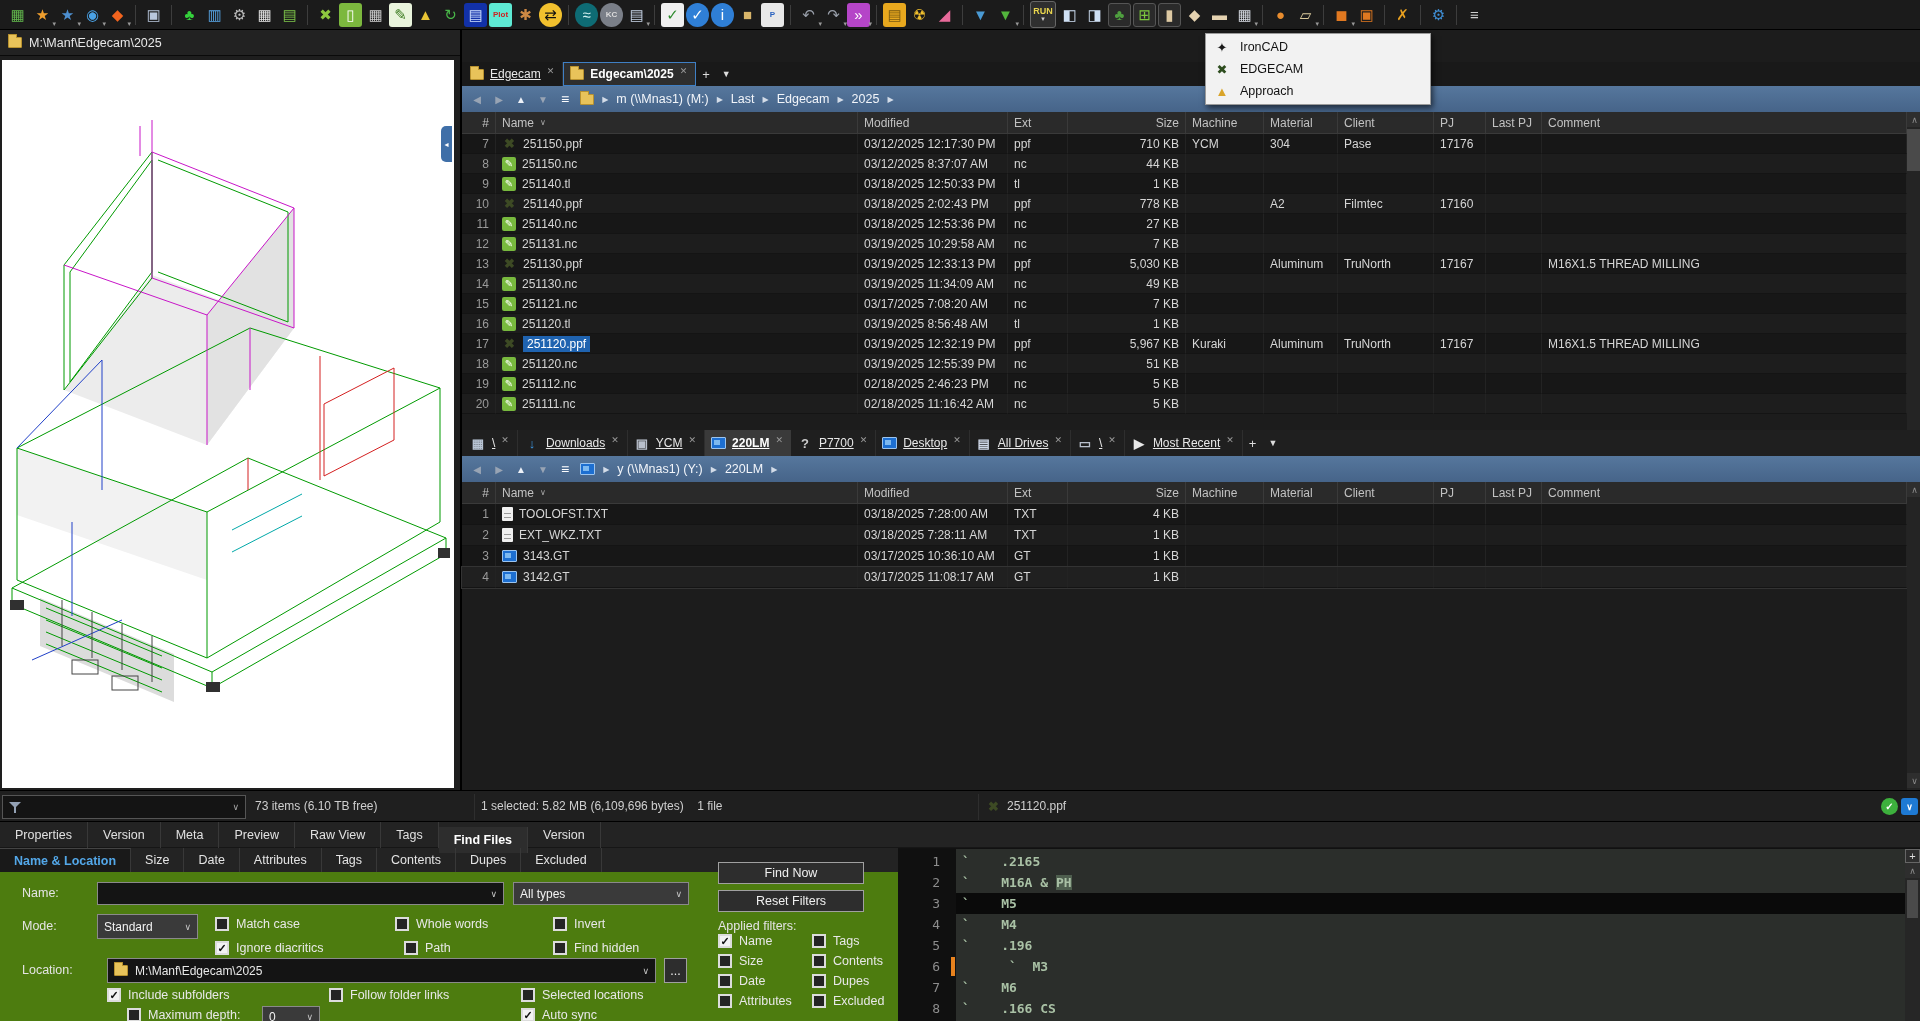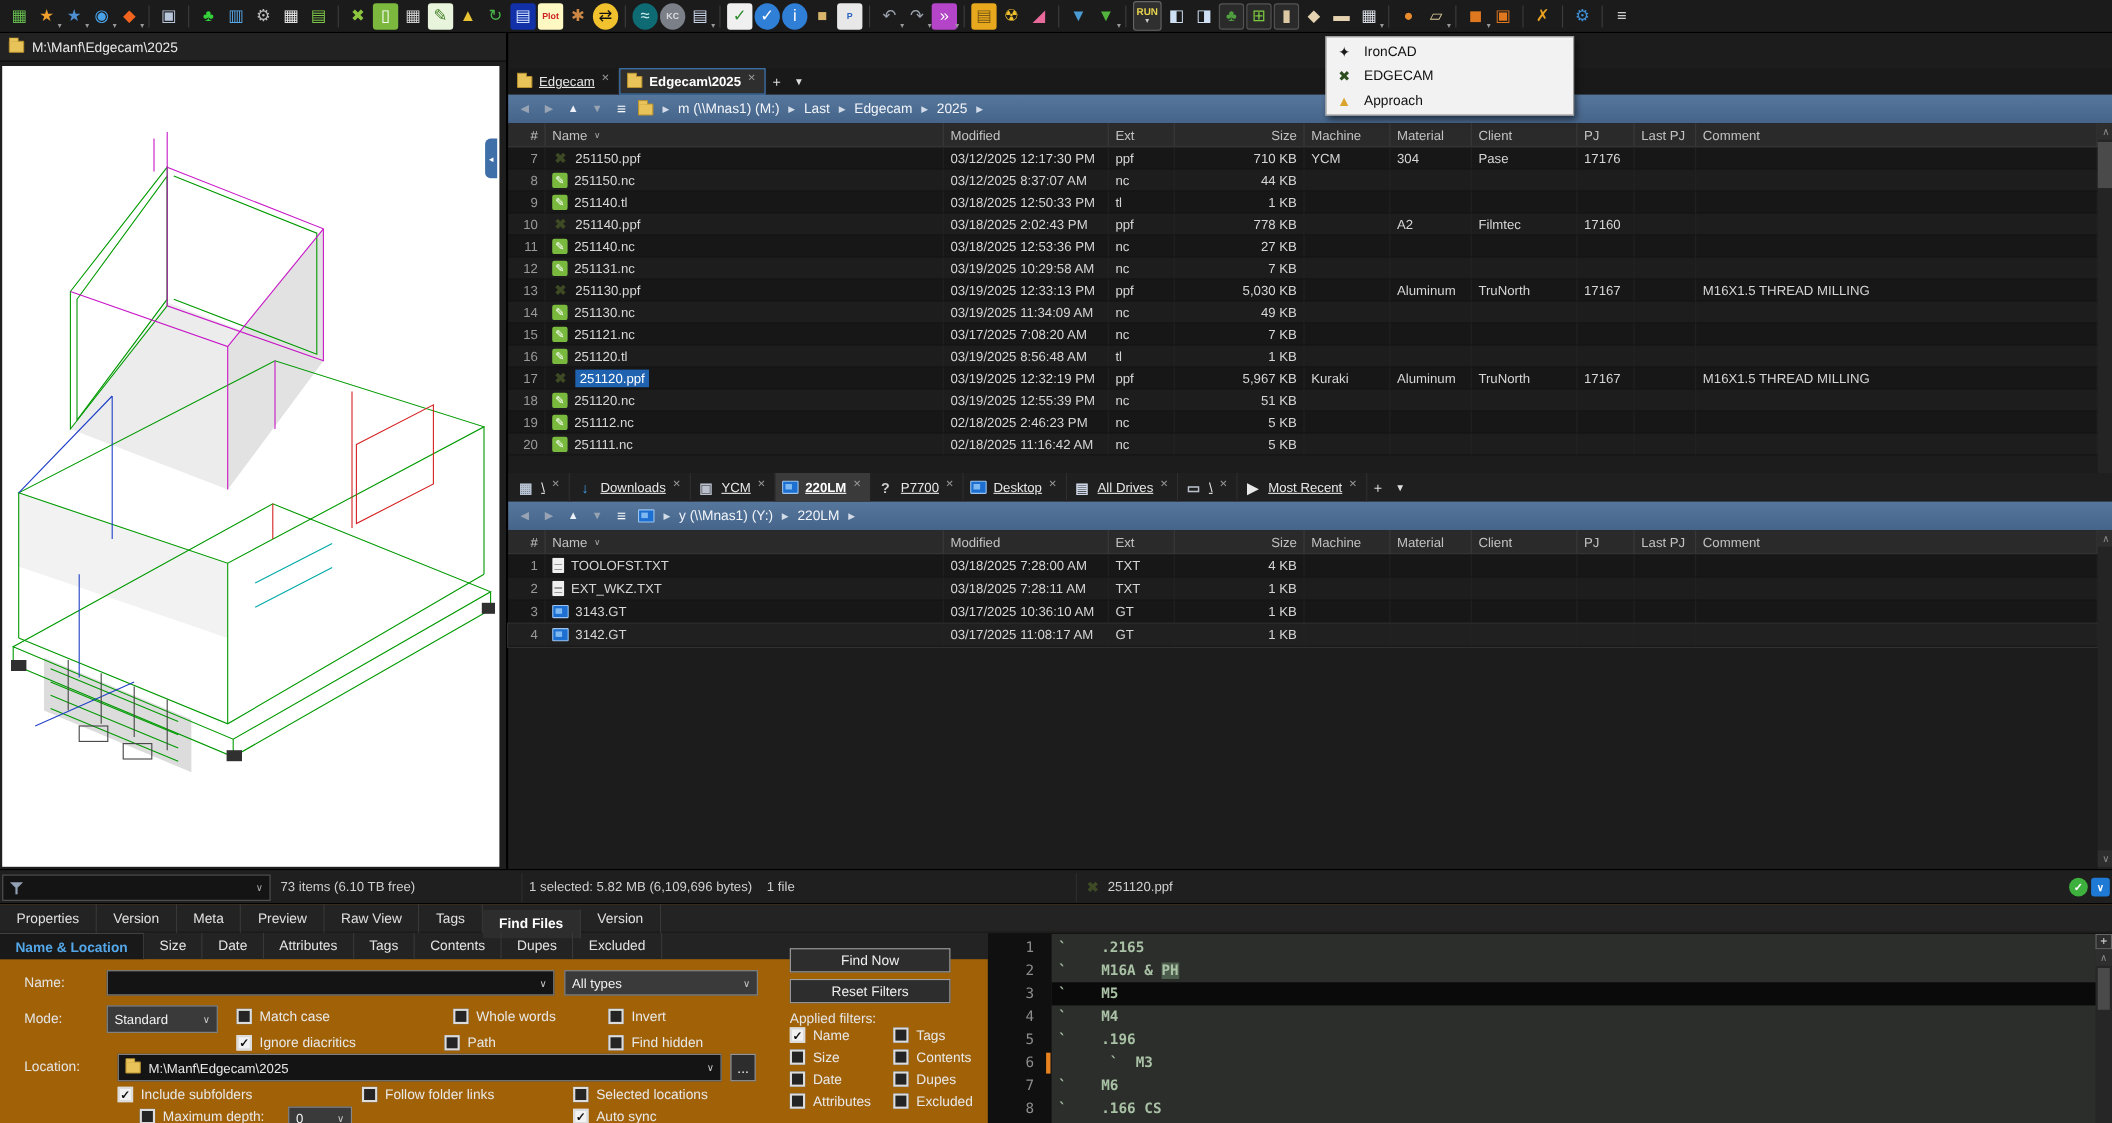--- a/index.html
+++ b/index.html
@@ -107,21 +107,21 @@
   #st-items { position:absolute; left:255px; }
   #st-sel { position:absolute; left:481px; }
   #st-file { position:absolute; left:986px; display:flex; align-items:center; gap:6px; }
   .st-div { position:absolute; top:3px; height:26px; width:1px; background:#2e2e2e; }
   #st-ok { position:absolute; right:22px; top:7px; width:17px; height:17px; border-radius:50%; background:#3db03d;
            color:#fff; font-size:10px; display:flex; align-items:center; justify-content:center; font-weight:bold; }
   #st-blue { position:absolute; right:2px; top:7px; width:17px; height:17px; border-radius:3px; background:#1e7ad4;
              color:#fff; font-size:9px; display:flex; align-items:center; justify-content:center; font-weight:bold; }
 
   
-  #inspector { position:absolute; left:0; top:822px; width:1920px; height:199px; background:#a16207; }
+  #inspector { position:absolute; left:0; top:822px; width:1920px; height:199px; background:#4d7c0f; }
   #tabs-main { display:flex; height:26px; align-items:center; background:#232323; border-bottom:1px solid #161616; }
   #tabs-main .itab { padding:0 15px; font-size:12.5px; color:#e0e0e0; height:26px; display:flex; align-items:center;
                      border-right:1px solid #383838; }
   #tabs-main .itab.active { font-weight:bold; color:#fff; background:#2d2d2d;margin-top:10px; }
   #tabs-sub { display:flex; height:24px; align-items:center; background:#232323; }
   #tabs-sub .itab { padding:0 14px; font-size:12.5px; color:#e4e4e4; height:24px; display:flex; align-items:center;
                     border-right:1px solid #383838; }
   #tabs-sub .itab.active { font-weight:bold; color:#53a7e8; background:#191919; border-top:1px solid #444; }
 
   .flabel { position:absolute; font-size:12.5px; color:#e4e4e4; }
@@ -172,21 +172,21 @@
     <span class="titem" style="color: rgb(230, 230, 230);">▦</span>
     <span class="titem" style="color: rgb(126, 198, 74);">▤</span>
     <div class="tsep"></div>
     <span class="titem" style="color: rgb(141, 198, 63);">✖</span>
     <span class="titem" style="color: rgb(255, 255, 255); background: rgb(124, 184, 62);">▯</span>
     <span class="titem" style="color: rgb(207, 207, 207);">▦</span>
     <span class="titem" style="color: rgb(58, 122, 31); background: rgb(233, 244, 220);">✎</span>
     <span class="titem" style="color: rgb(232, 196, 53);">▲</span>
     <span class="titem" style="color: rgb(73, 182, 73);">↻</span>
     <span class="titem" style="color: rgb(207, 224, 255); background: rgb(18, 49, 168);">▤</span>
-    <span class="titem mini" style="color: rgb(204, 34, 34); background: #fef9c3;">Plot</span>
+    <span class="titem mini" style="color: rgb(204, 34, 34); background: #5eead4;">Plot</span>
     <span class="titem" style="color: rgb(204, 136, 68);">✱</span>
     <span class="titem" style="color: rgb(17, 17, 17); background: rgb(242, 193, 46); border-radius: 50%;">⇄</span>
     <div class="tsep"></div>
     <span class="titem" style="color: rgb(207, 238, 238); background: rgb(14, 107, 116); border-radius: 50%;">≈</span>
     <span class="titem mini" style="color: rgb(220, 220, 220); background: rgb(122, 127, 136); border-radius: 50%;">KC</span>
     <span class="titem" style="color: rgb(201, 214, 234);">▤<span class="dd">▾</span></span>
     <div class="tsep"></div>
     <span class="titem" style="color: rgb(46, 139, 46); background: rgb(240, 240, 240);">✓</span>
     <span class="titem" style="color: rgb(255, 255, 255); background: rgb(47, 127, 214); border-radius: 50%;">✓</span>
     <span class="titem" style="color: rgb(255, 255, 255); background: rgb(47, 127, 214); border-radius: 50%;">i</span>
@@ -837,21 +837,21 @@
 
   <span class="flabel" style="left:22px;top:97px">Mode:</span>
   <div class="fsel" style="left:97px;top:92px;width:101px;height:25px">
     <span>Standard</span>
     <span class="car">∨</span>
   </div>
   <label class="cb" style="left:215px;top:95px">
       <span class="box"></span>
       <span>Match case</span>
     </label>
-  <label class="cb" style="left:412px;top:95px">
+  <label class="cb" style="left:395px;top:95px">
       <span class="box"></span>
       <span>Whole words</span>
     </label>
   <label class="cb" style="left:553px;top:95px">
       <span class="box"></span>
       <span>Invert</span>
     </label>
   <label class="cb on" style="left:215px;top:119px">
       <span class="box">✓</span>
       <span>Ignore diacritics</span>

